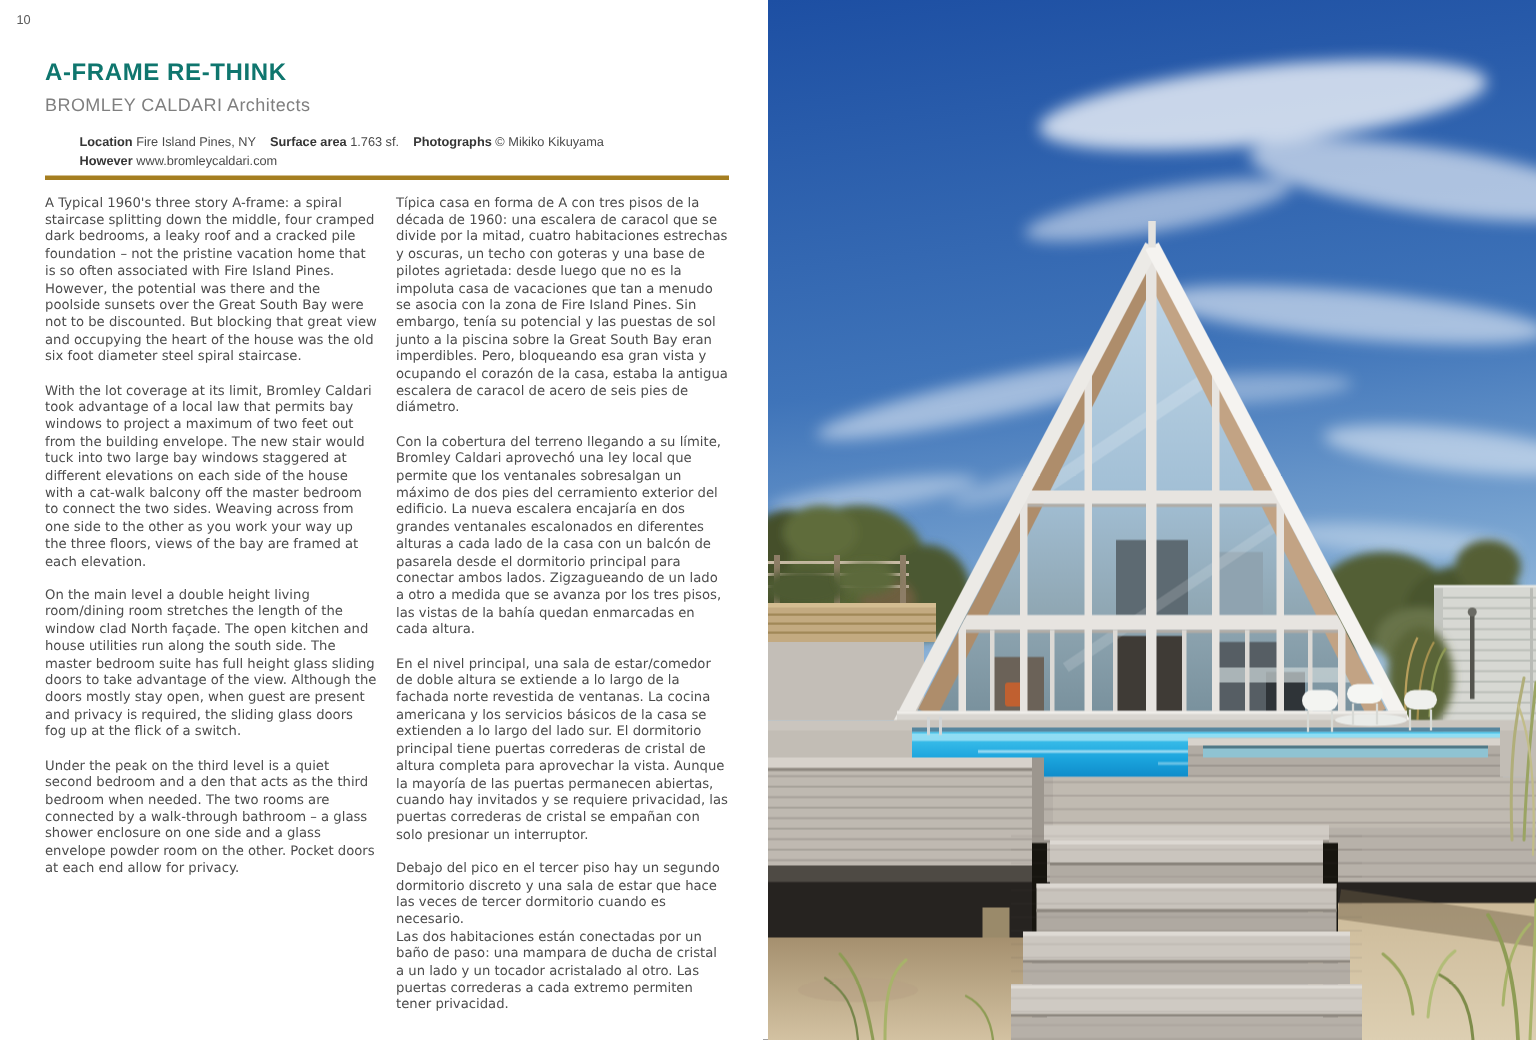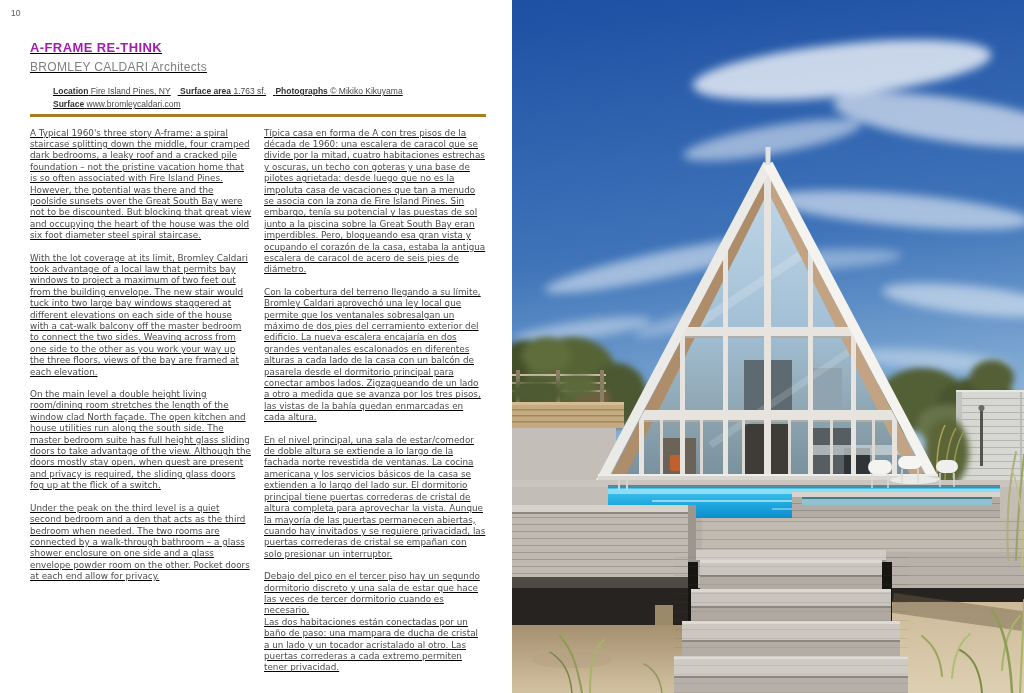--- a/index.html
+++ b/index.html
@@ -1,25 +1,25 @@
 <!DOCTYPE html>
 <html><head>
 <meta charset="utf-8">
 <style>
   html,body { margin:0; padding:0; background:#444; }
   .spread {
     position:relative; width:1024px; height:693px; background:#ffffff;
     overflow:hidden; font-family:"Liberation Sans", sans-serif;
   }
-  .left-page { position:absolute; left:0; top:0; width:588px; height:693px; background:#ffffff;text-decoration:underline; }
+  .left-page { position:absolute; left:0; top:0; width:588px; height:693px; background:#ffffff; }
   .page-number { position:absolute; left:11px; top:8px; font-size:8.5px; color:#5a5a5a; }
   .left-content { padding:40px 26px 0 30px; }
   .title {
-    margin:0 0 5px 0; font-size:13px; font-weight:bold; letter-spacing:0.4px;
-    color:#a21caf; font-family:"Liberation Sans", sans-serif;
+    margin:0 0 5px 0; font-size:16px; font-weight:bold; letter-spacing:0.4px;
+    color:#0f766e; font-family:"Liberation Sans", sans-serif;
   }
   .subtitle { margin:0 0 11px 0; font-size:12px; font-weight:normal; letter-spacing:0.3px; color:#7f7f7f; }
   .meta { font-size:8.5px; line-height:13px; color:#4a4a4a; }
   .meta p { margin:0;padding-left:23px; }
   .meta .b { font-weight:bold; color:#353535; }
   .meta .v { margin-right:7px; }
   .rule { margin-top:3px; height:2.5px; width:456px; background:#a57e20; }
   .columns { display:flex; gap:12px; margin-top:11px; width:456px; }
   .col { width:222px; }
   .col p {
@@ -39,21 +39,21 @@
     <div class="left-content">
       <h1 class="title">A-FRAME RE-THINK</h1>
       <h2 class="subtitle">BROMLEY CALDARI Architects</h2>
       <div class="meta">
         <p><span class="b">Location</span>
           <span class="v">Fire Island Pines, NY</span>
           <span class="b">Surface area</span>
           <span class="v">1.763 sf.</span>
           <span class="b">Photographs</span>
           <span class="v">© Mikiko Kikuyama</span></p>
-        <p><span class="b">Surface</span>
+        <p><span class="b">However</span>
           <span class="v">www.bromleycaldari.com</span></p>
       </div>
       <div class="rule"></div>
       <div class="columns">
         <div class="col">
           <p>A Typical 1960's three story A-frame: a spiral staircase splitting down the middle, four cramped dark bedrooms, a leaky roof and a cracked pile foundation – not the pristine vacation home that is so often associated with Fire Island Pines. However, the potential was there and the poolside sunsets over the Great South Bay were not to be discounted. But blocking that great view and occupying the heart of the house was the old six foot diameter steel spiral staircase.</p>
           <p>With the lot coverage at its limit, Bromley Caldari took advantage of a local law that permits bay windows to project a maximum of two feet out from the building envelope. The new stair would tuck into two large bay windows staggered at different elevations on each side of the house with a cat-walk balcony off the master bedroom to connect the two sides. Weaving across from one side to the other as you work your way up the three floors, views of the bay are framed at each elevation.</p>
           <p>On the main level a double height living room/dining room stretches the length of the window clad North façade. The open kitchen and house utilities run along the south side. The master bedroom suite has full height glass sliding doors to take advantage of the view. Although the doors mostly stay open, when guest are present and privacy is required, the sliding glass doors fog up at the flick of a switch.</p>
           <p>Under the peak on the third level is a quiet second bedroom and a den that acts as the third bedroom when needed. The two rooms are connected by a walk-through bathroom – a glass shower enclosure on one side and a glass envelope powder room on the other. Pocket doors at each end allow for privacy.</p>
         </div>

